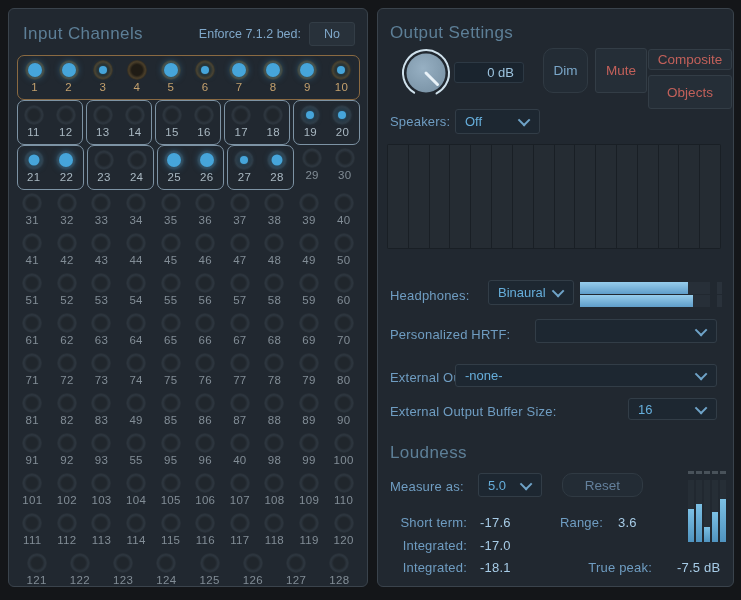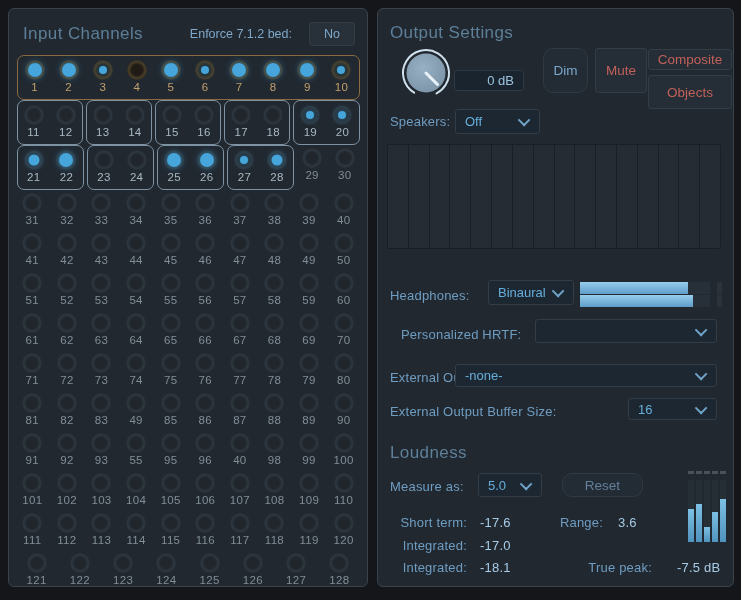--- a/index.html
+++ b/index.html
@@ -5,21 +5,21 @@
   html,body{margin:0;padding:0;background:#141619;}
   body{width:741px;height:600px;font-family:"Liberation Sans",sans-serif;-webkit-font-smoothing:antialiased;}
   .app{position:absolute;left:0;top:0;width:741px;height:600px;background:#141619;}
   .panel{position:absolute;top:8px;height:579px;background:#212830;border:1px solid #3a434c;border-radius:6px;box-sizing:border-box;overflow:hidden;}
   .panel-left{left:8px;width:360px;}
   .panel-right{left:377px;width:357px;}
 
   
   .lp-header{display:flex;align-items:center;justify-content:space-between;height:34px;padding:8px 12px 0 14px;}
   .panel-title{font-size:17px;color:#5d7f97;letter-spacing:.4px;}
-  .enforce-wrap{display:flex;align-items:center;gap:17px;}
+  .enforce-wrap{display:flex;align-items:center;gap:8px;}
   .enforce-label{font-size:12.5px;color:#7fa7c9;}
   .btn-no{min-width:32px;height:22px;background:#28313a;border:1px solid #333d46;border-radius:3px;color:#7fa7c9;font-size:12.5px;display:flex;align-items:center;justify-content:center;padding:0 6px;}
   #channel-grid{padding:4px 6px 0 6px;}
   .ch-row{display:flex;align-items:stretch;}
   .row-grouped{height:45px;}
   .row-plain{height:40px;}
   .ch-group{display:flex;border-radius:7px;margin:0 1.5px;padding:1px 0;}
   .ch-group.orange{flex:10;border:1px solid #8a6a42;}
   .ch-group.blue{flex:2;border:1px solid #7d93a4;}
   .ch-cell{flex:1;display:flex;flex-direction:column;align-items:center;justify-content:flex-start;padding-top:3px;}
@@ -676,21 +676,21 @@
           <radialGradient id="knobFace" cx="42%" cy="38%" r="70%">
             <stop offset="0%" stop-color="#97b0c3"></stop>
             <stop offset="100%" stop-color="#7a93a6"></stop>
           </radialGradient>
         </defs>
         <circle cx="26" cy="26" r="23" fill="none" stroke="#cfe1ec" stroke-width="2" stroke-dasharray="120.4 24.1" transform="rotate(121 26 26)" stroke-linecap="round"></circle>
         <circle cx="26" cy="26" r="19.5" fill="url(#knobFace)"></circle>
         <line x1="26" y1="26" x2="37.5" y2="37.5" stroke="#e9f2f8" stroke-width="3" stroke-linecap="round"></line>
       </svg>
 
-      <div class="abs gain-box" style="left:76px;top:53px;width:70px;height:21px;margin-top:8px;">0 dB</div>
+      <div class="abs gain-box" style="left:76px;top:53px;width:70px;height:21px;">0 dB</div>
 
       <div class="abs btn btn-dim" style="left:165px;top:39px;width:45px;height:45px;">Dim</div>
       <div class="abs btn btn-red" style="left:217px;top:39px;width:52px;height:45px;">Mute</div>
       <div class="abs btn btn-red" style="left:270px;top:40px;width:84px;height:21px;">Composite</div>
       <div class="abs btn btn-red" style="left:270px;top:66px;width:84px;height:34px;">Objects</div>
 
       <div class="abs lbl" style="left:12px;top:105px;">Speakers:</div>
       <div class="abs dd" style="left:77px;top:100px;width:85px;height:25px;">
         <span>Off</span>
         <span class="chev"></span>
@@ -726,21 +726,21 @@
           </div>
         <div class="hp-track">
             <div class="hp-fill" id="hp-fill-r" style="width: 87%;"></div>
           </div>
       </div>
       <div class="abs" style="left:339px;top:273px;">
         <div class="hp-peak-block"></div>
           <div class="hp-peak-block"></div>
       </div>
 
-      <div class="abs lbl" style="left:23px;top:318px;">Personalized HRTF:</div>
+      <div class="abs lbl" style="left:12px;top:318px;">Personalized HRTF:</div>
       <div class="abs dd" style="left:157px;top:310px;width:182px;height:24px;">
         <span></span>
         <span class="chev"></span>
       </div>
 
       <div class="abs lbl" style="left:12px;top:361px;">External Output:</div>
       <div class="abs dd" style="left:77px;top:355px;width:262px;height:23px;">
         <span>-none-</span>
         <span class="chev"></span>
       </div>

